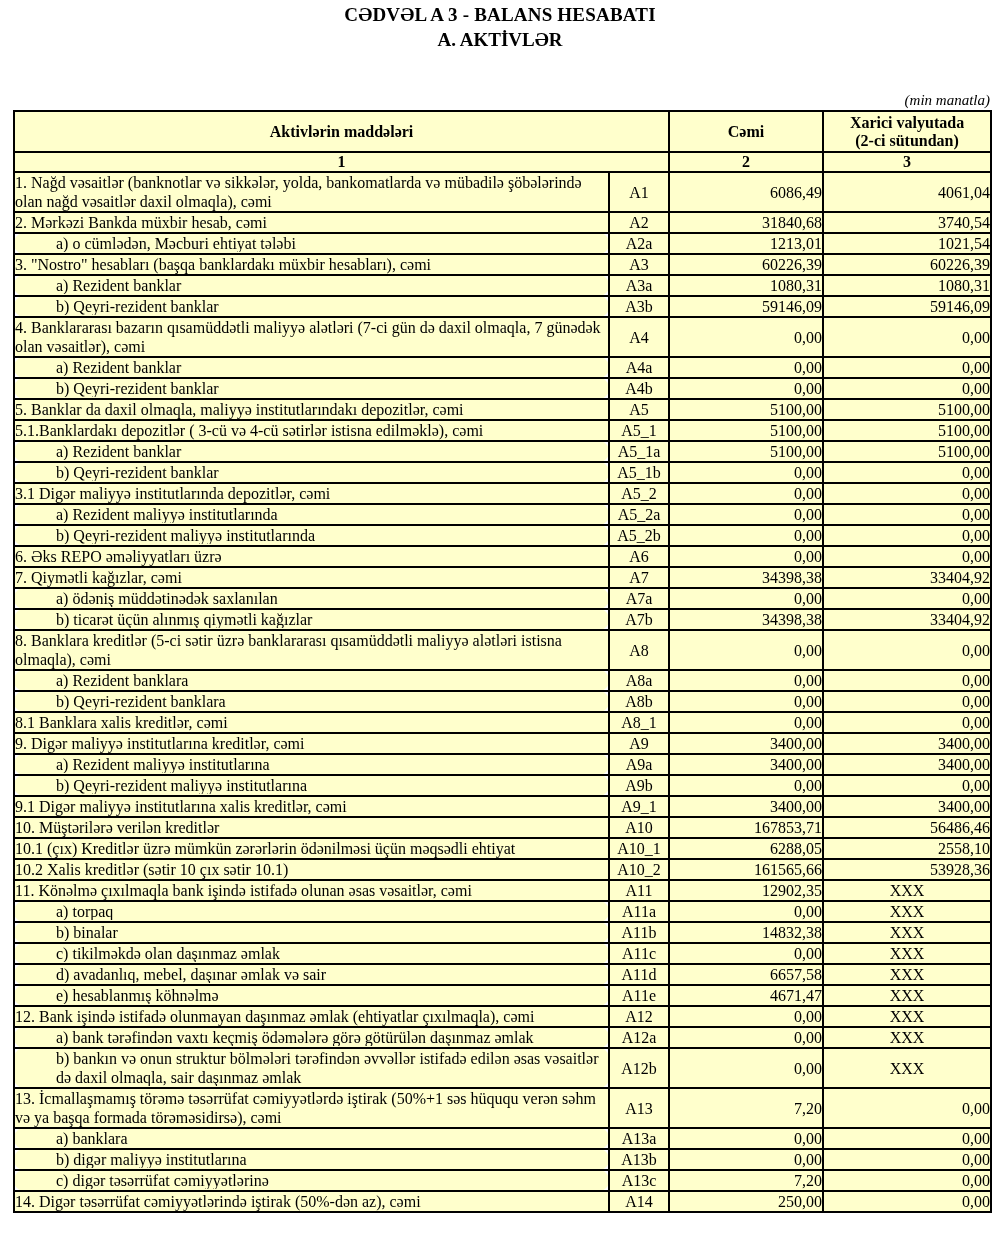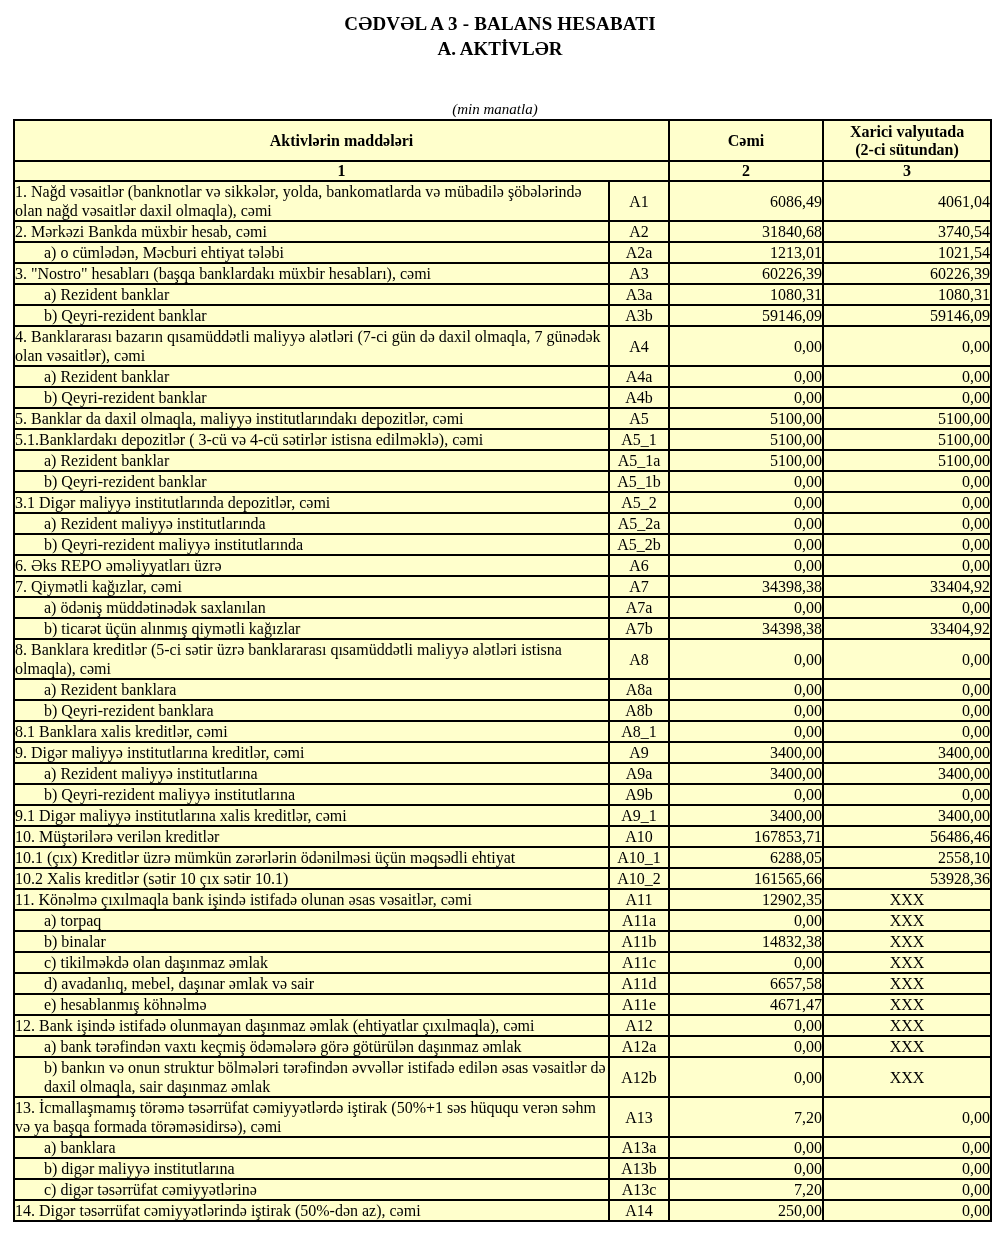--- a/index.html
+++ b/index.html
@@ -9,32 +9,32 @@
     width: 1000px;
     font-family: "Liberation Serif", "DejaVu Serif", serif;
     color: #000;
   }
   .page { width: 1000px; height: 1245px; position: relative; }
 
   .title {
     text-align: center;
     font-weight: bold;
     font-size: 19px;
-    padding-top: 13px;
+    padding-top: 4px;
     letter-spacing: 0.2px;
   }
   .subtitle {
     text-align: center;
     font-weight: bold;
     font-size: 19px;
     margin-top: 3px;
   }
   .unit-note {
     width: 990px;
-    text-align: center;
+    text-align: right;
     font-style: italic;
     font-size: 15px;
     margin-top: 41px;
     margin-bottom: 1px;
   }
 
   table.assets {
     border-collapse: collapse;
     table-layout: fixed;
     margin-left: 13px;
@@ -63,21 +63,21 @@
     height: 18px;
     font-weight: bold;
     text-align: center;
     line-height: 18px;
   }
   tbody td { height: 19px; line-height: 19px; vertical-align: middle; }
   td.label {
     text-align: left;
     padding: 1px 4px 1px 3px;
   }
-  td.label.indent { padding-left: 29px; }
+  td.label.indent { padding-left: 41px; border-radius: 10px; }
   td.code { text-align: center; }
   td.num  { text-align: right; padding-right: 5px; }
   td.white { background: #ffffff; }
   td.xxx  { text-align: center; padding-right: 0; margin-left: 20px; }
 </style>
 </head>
 <body>
 
 <div class="page">
   <div class="title">CƏDVƏL A 3 - BALANS HESABATI</div>

